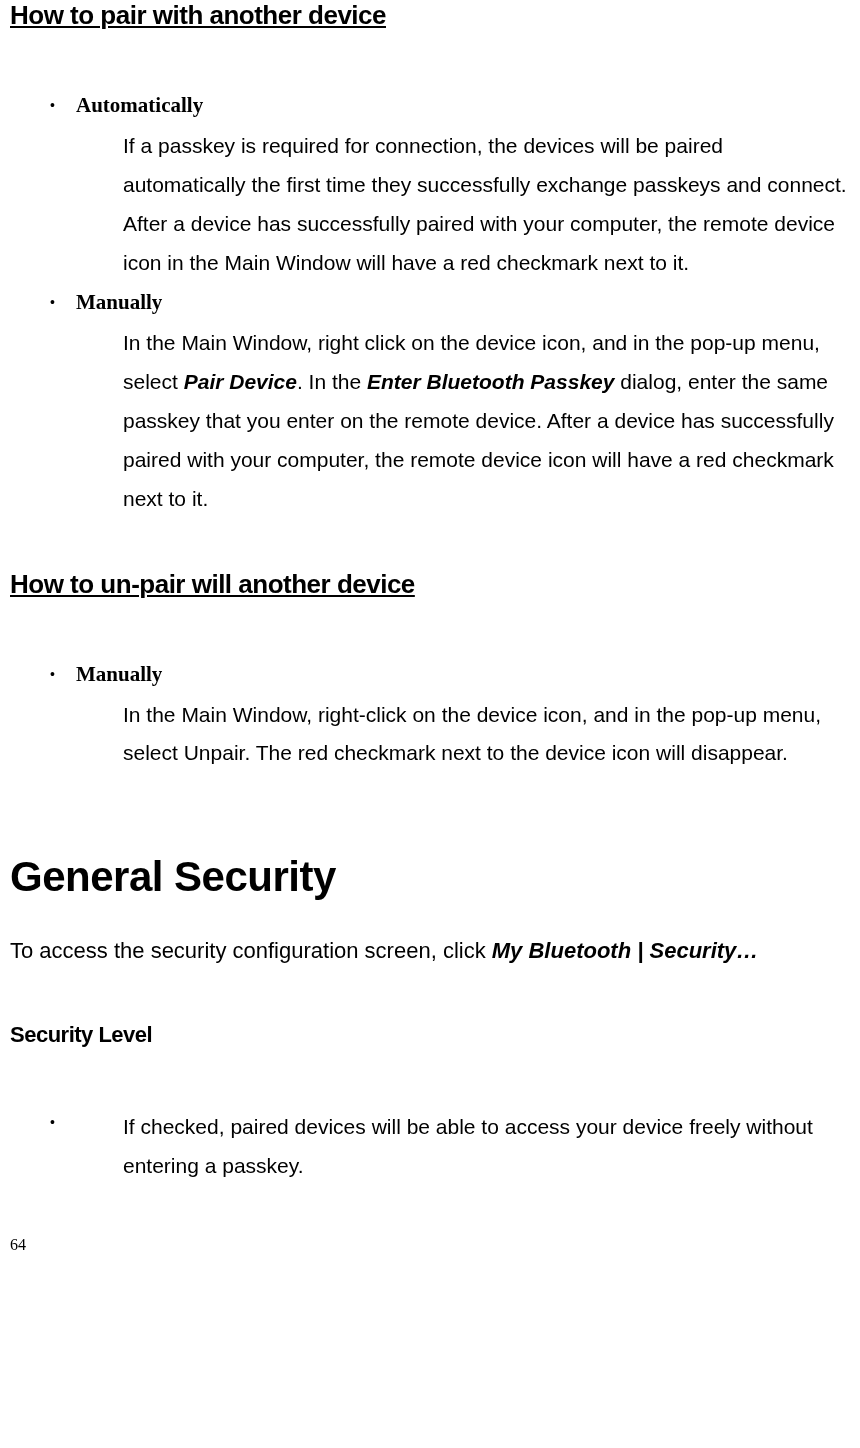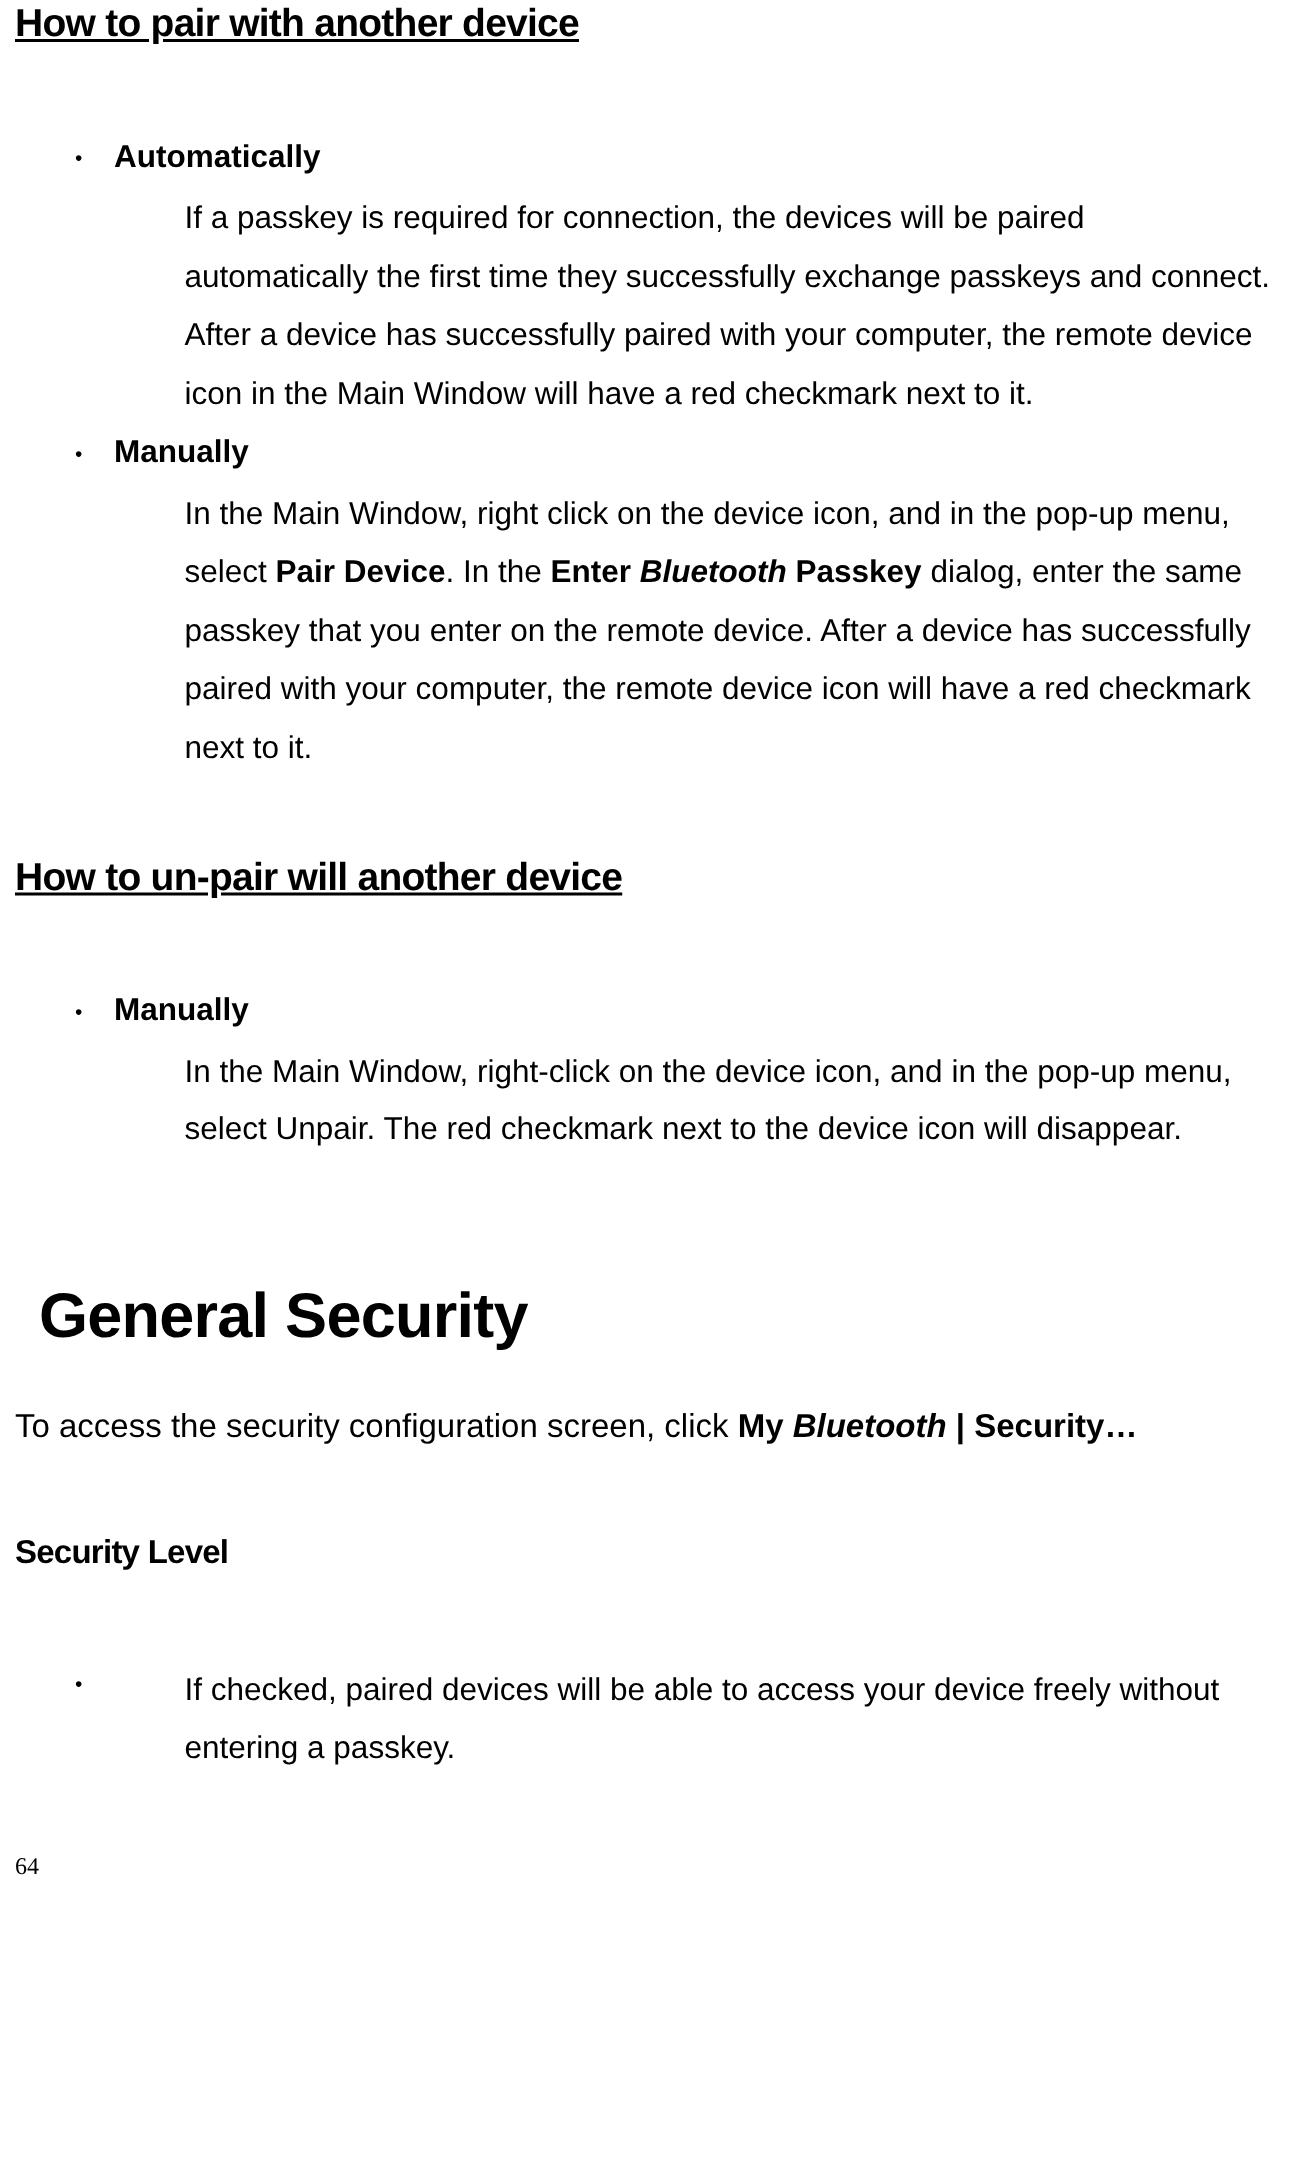--- a/index.html
+++ b/index.html
@@ -25,21 +25,20 @@
       letter-spacing: -0.5px;
       text-decoration: underline;
     }
     h1 {
       font-family: Arial, Helvetica, sans-serif;
       font-weight: 900;
       font-size: 42px;
       margin-top: 80px;
       margin-bottom: 30px;
       letter-spacing: -0.5px;
-      margin-left: 16px;
     }
     h3 {
       font-family: Arial, Helvetica, sans-serif;
       font-weight: 900;
       font-size: 22px;
       margin-top: 50px;
       margin-bottom: 60px;
       letter-spacing: -0.5px;
     }
     ul {
@@ -63,29 +62,31 @@
     }
     .item-content {
       flex: 1;
     }
     .item-title {
       font-weight: bold;
       font-size: 21px;
       line-height: 28px;
       display: block;
       margin-bottom: 8px;
+      font-family: Liberation Serif, serif;
     }
     .item-body {
       font-size: 21px;
       line-height: 1.85;
       display: block;
       margin-left: 47px;
     }
     .bold {
       font-weight: bold;
+      font-style: italic;
     }
     .italic {
       font-style: italic;
     }
     .intro {
       font-size: 22px;
       line-height: 1.85;
       margin-bottom: 20px;
     }
     .page-number {

